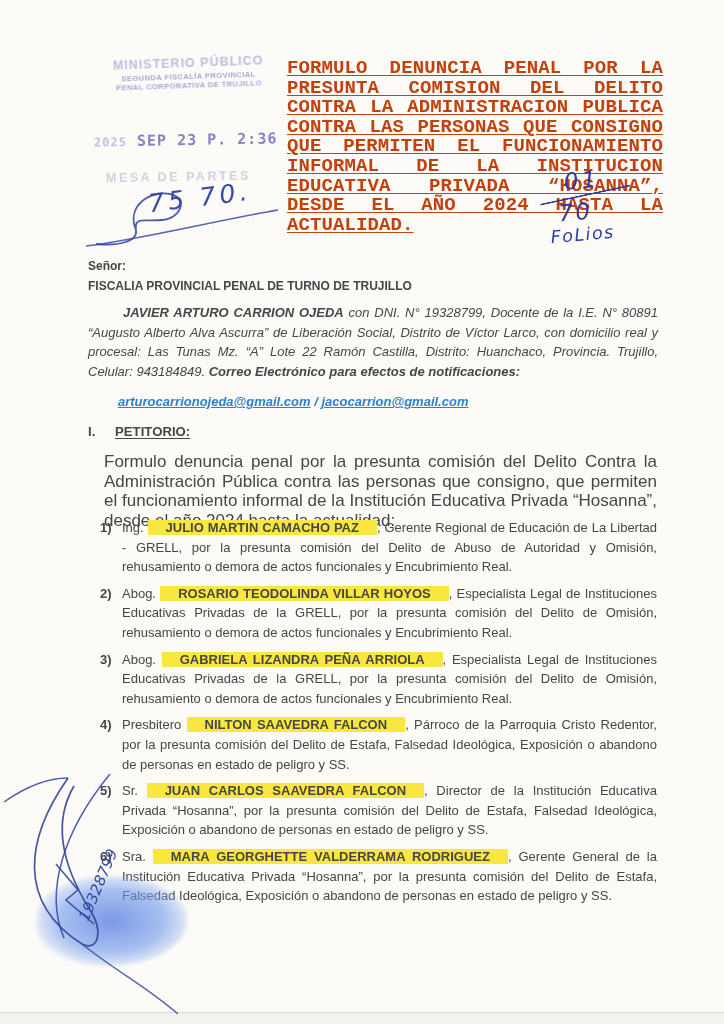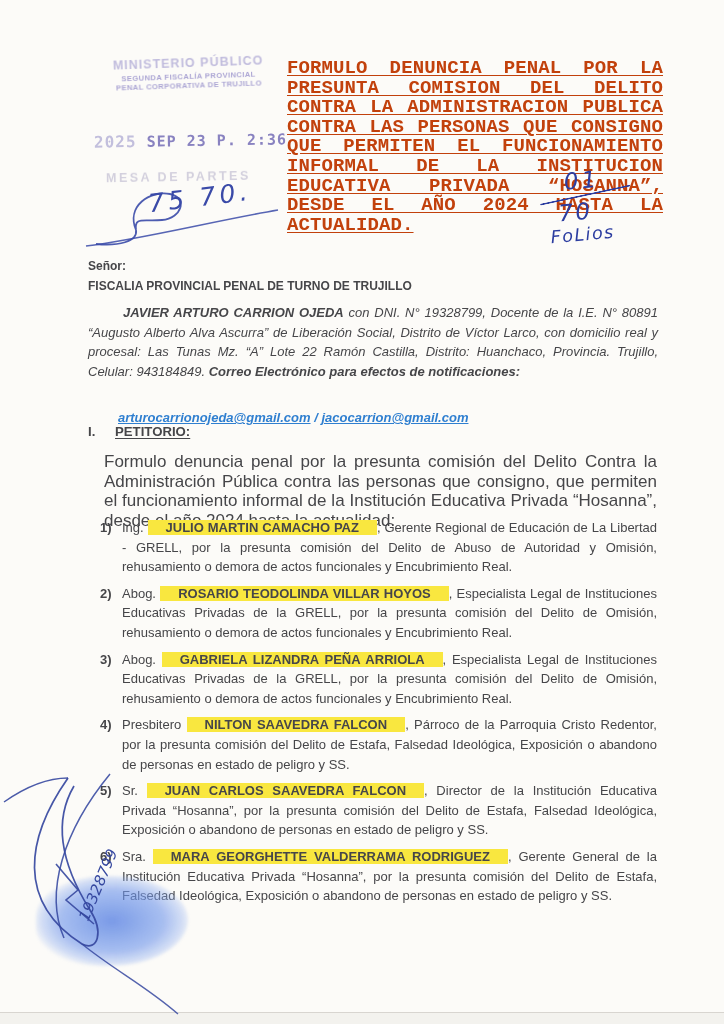--- a/index.html
+++ b/index.html
@@ -14,21 +14,21 @@
     text-align:center; color:#8d85c6; transform:rotate(-2deg);
     filter:blur(0.4px); opacity:0.72; line-height:1.25;
   }
   .ministry-stamp .l1 { font-size:12.5px; font-weight:bold; letter-spacing:1px; opacity:.75; }
   .ministry-stamp .l2, .ministry-stamp .l3 { font-size:7.6px; font-weight:bold; letter-spacing:.4px; }
   .date-stamp {
     position:absolute; left:94px; top:131px;
     font-family:"DejaVu Sans Mono", monospace; font-size:15px; font-weight:bold;
     color:#7d76bb; letter-spacing:1px; transform:rotate(-1deg); opacity:.9;
   }
-  .date-stamp .yr { opacity:.5; font-size:16px; }
+  .date-stamp .yr { opacity:.5; font-size:12px; }
   .mesa-stamp {
     position:absolute; left:106px; top:170px; font-size:12.5px; font-weight:bold;
     color:#9a94b8; letter-spacing:2.5px; opacity:.42; filter:blur(0.5px);
     transform:rotate(-1deg);
   }
   .mesa-note {
     position:absolute; left:148px; top:183px; z-index:3;
     font-family:"DejaVu Sans", sans-serif; font-style:italic;
     font-size:25px; color:#3a4aa8; transform:rotate(-7deg); letter-spacing:4px;
   }
@@ -53,21 +53,21 @@
   
   .addressee { position:absolute; left:88px; top:257px; font-weight:bold; font-size:12px; line-height:19.5px; }
   .intro {
     position:absolute; left:88px; top:303px; width:570px;
     font-size:13px; font-style:italic; line-height:19.6px; text-align:justify;
   }
   .intro .author { font-weight:bold;margin-left:35px; }
   .intro .email-label { font-weight:bold; }
   .email-line {
     position:absolute; left:118px; top:394px;
-    font-size:13px; font-style:italic; font-weight:bold; color:#2f7fd0;margin-top:16px;
+    font-size:13px; font-style:italic; font-weight:bold; color:#2f7fd0;
   }
   .email-line a { color:#2f7fd0; text-decoration:underline; }
   .petitorio-head { position:absolute; left:88px; top:424px; font-weight:bold; font-size:13.2px; }
   .petitorio-head .heading { margin-left:16px; text-decoration:underline; text-underline-offset:2px; }
   .petitorio-para {
     position:absolute; left:104px; top:452px; width:553px;
     font-size:17px; line-height:19.6px; text-align:justify;
   }
   .list { position:absolute; left:100px; top:518px; width:557px; font-size:13px; line-height:19.6px; }
   .item { position:relative; padding-left:22px; margin-bottom:7px; text-align:justify; }

